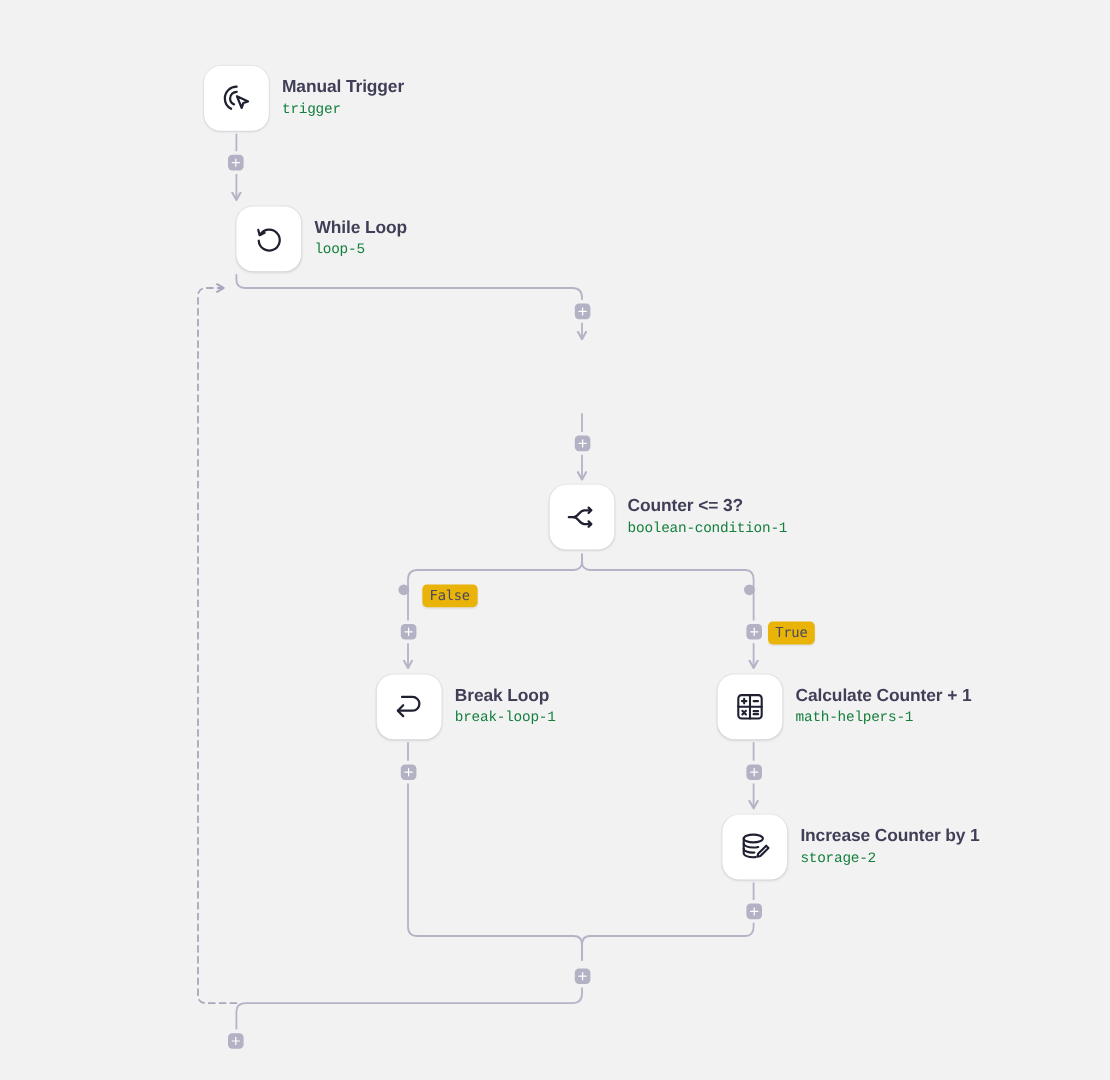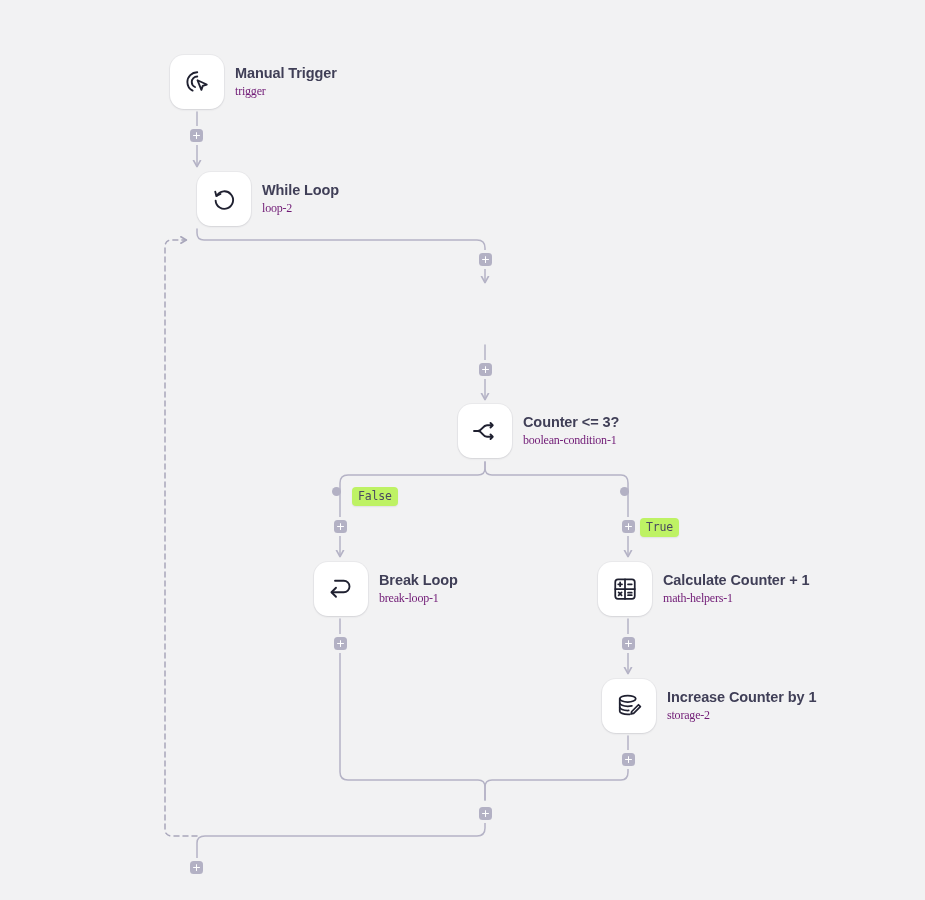--- a/index.html
+++ b/index.html
@@ -45,23 +45,23 @@
     line-height: 1.15;
     white-space: nowrap;
   }
   .node-title {
     font-size: 14.5px;
     font-weight: 700;
     color: #403f57;
     letter-spacing: -0.1px;
   }
   .node-sub {
-    font-family: Liberation Serif, serif;
+    font-family: Liberation Mono, monospace;
     font-size: 12px;
-    color: #701a75;
+    color: #15803d;
     margin-top: 3px;
     letter-spacing: -0.2px;
   }
   
   .plus {
     position: absolute;
     width: 13px; height: 13px;
     border-radius: 3.5px;
     background: #b3b1c4;
     display: flex;
@@ -74,21 +74,21 @@
     content: "";
     position: absolute;
     background: #ffffff;
     border-radius: 1px;
   }
   .plus::before { width: 7px; height: 1.8px; }
   .plus::after  { width: 1.8px; height: 7px; }
   
   .branch-label {
     position: absolute;
-    background: #bef264;
+    background: #eab308;
     border-radius: 4px;
     padding: 2px 6px 3px 6px;
     font-family: "DejaVu Sans Mono", monospace;
     font-size: 11.5px;
     color: #4a4960;
     letter-spacing: -0.2px;
     box-shadow: 0 1px 1.5px rgba(16,18,40,0.07);
     white-space: nowrap;
   }
   .branch-dot {
@@ -161,21 +161,21 @@
     <div class="node-card">
       <span>
         <svg width="30" height="30" viewBox="0 0 24 24" fill="none" stroke="#1f2030" stroke-width="1.5" stroke-linecap="round" stroke-linejoin="round">
           <path d="M6.2 9.4A7 7 0 1 1 5.3 13.3"></path>
           <path d="M9.2 8.0 L5.9 9.6 L5.0 6.1"></path>
         </svg>
       </span>
     </div>
     <div class="node-text">
       <div class="node-title">While Loop</div>
-      <div class="node-sub">loop-2</div>
+      <div class="node-sub">loop-5</div>
     </div>
   </div>
 
 
   <div class="node" style="left:458px; top:404px;">
     <div class="node-card">
       <span>
         <svg width="30" height="30" viewBox="0 0 24 24" fill="none" stroke="#1f2030" stroke-width="1.5" stroke-linecap="round" stroke-linejoin="round">
           <path d="M3.2 12h3.2"></path>
           <path d="M6.4 12c3.4 0 3.6-4.6 7.2-4.6h4.0"></path>

